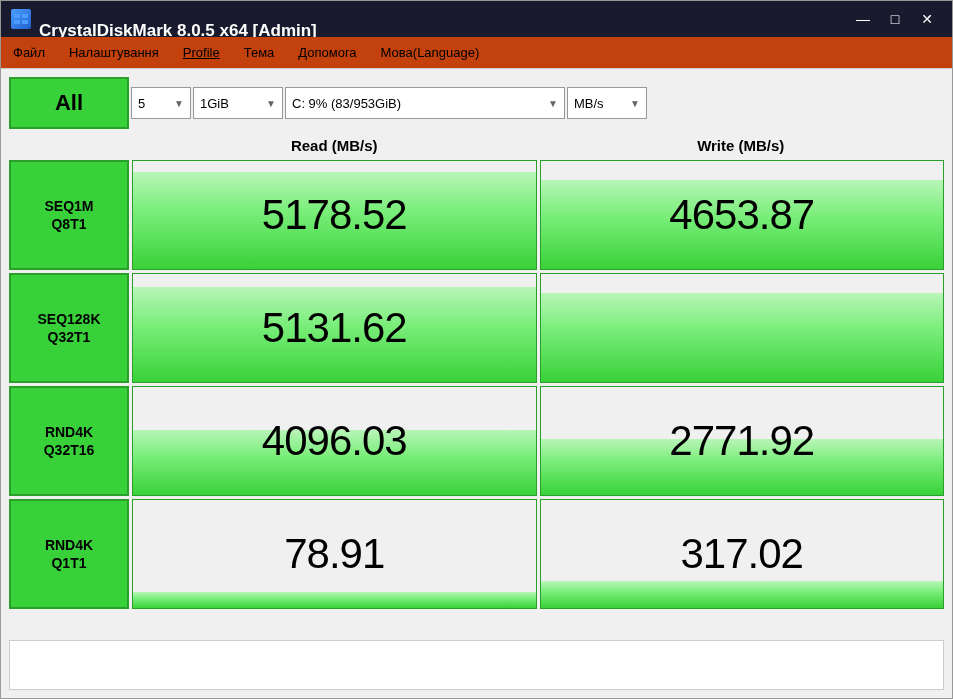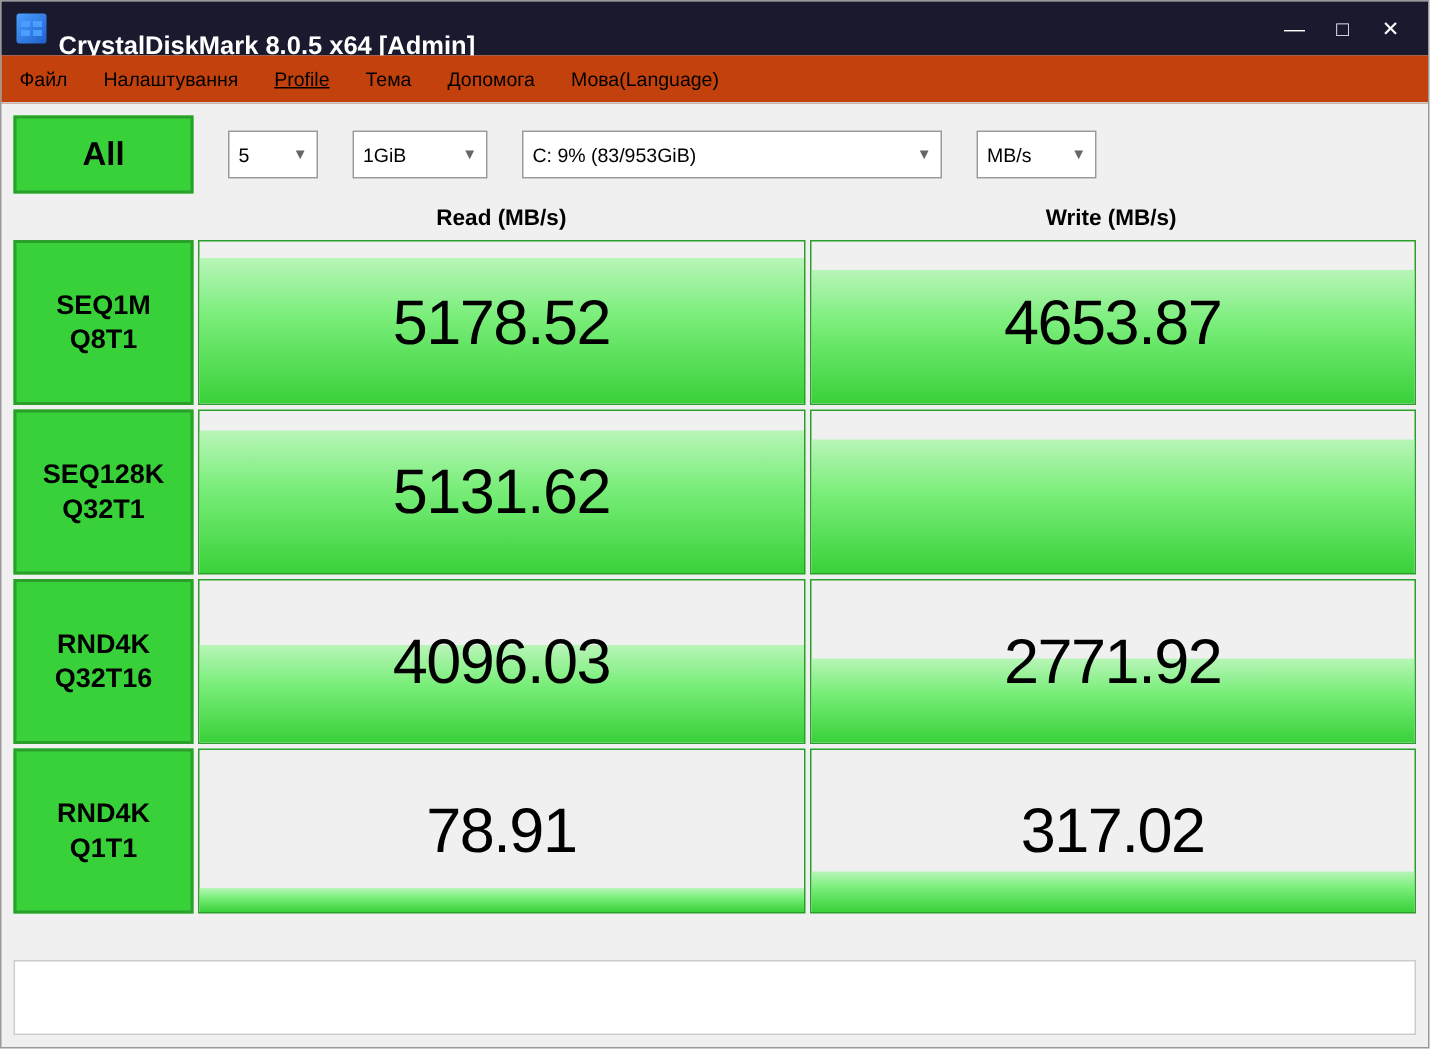--- a/index.html
+++ b/index.html
@@ -105,21 +105,21 @@
       padding: 8px;
       display: flex;
       flex-direction: column;
       gap: 0;
     }
 
     
     .controls-row {
       display: flex;
       align-items: center;
-      gap: 23px;
+      gap: 2px;
       margin-bottom: 4px;
     }
 
     .all-button {
       background: #39d139;
       color: #000;
       font-size: 22px;
       font-weight: bold;
       width: 120px;
       height: 52px;
@@ -210,21 +210,21 @@
       background: #39d139;
       border: 2px solid #2aa02a;
       display: flex;
       align-items: center;
       justify-content: center;
       flex-direction: column;
       flex-shrink: 0;
     }
 
     .row-label-text {
-      font-size: 18px;
+      font-size: 14px;
       font-weight: bold;
       text-align: center;
       line-height: 1.3;
     }
 
     .data-cell {
       flex: 1;
       border: 1px solid #2aa02a;
       display: flex;
       align-items: center;

